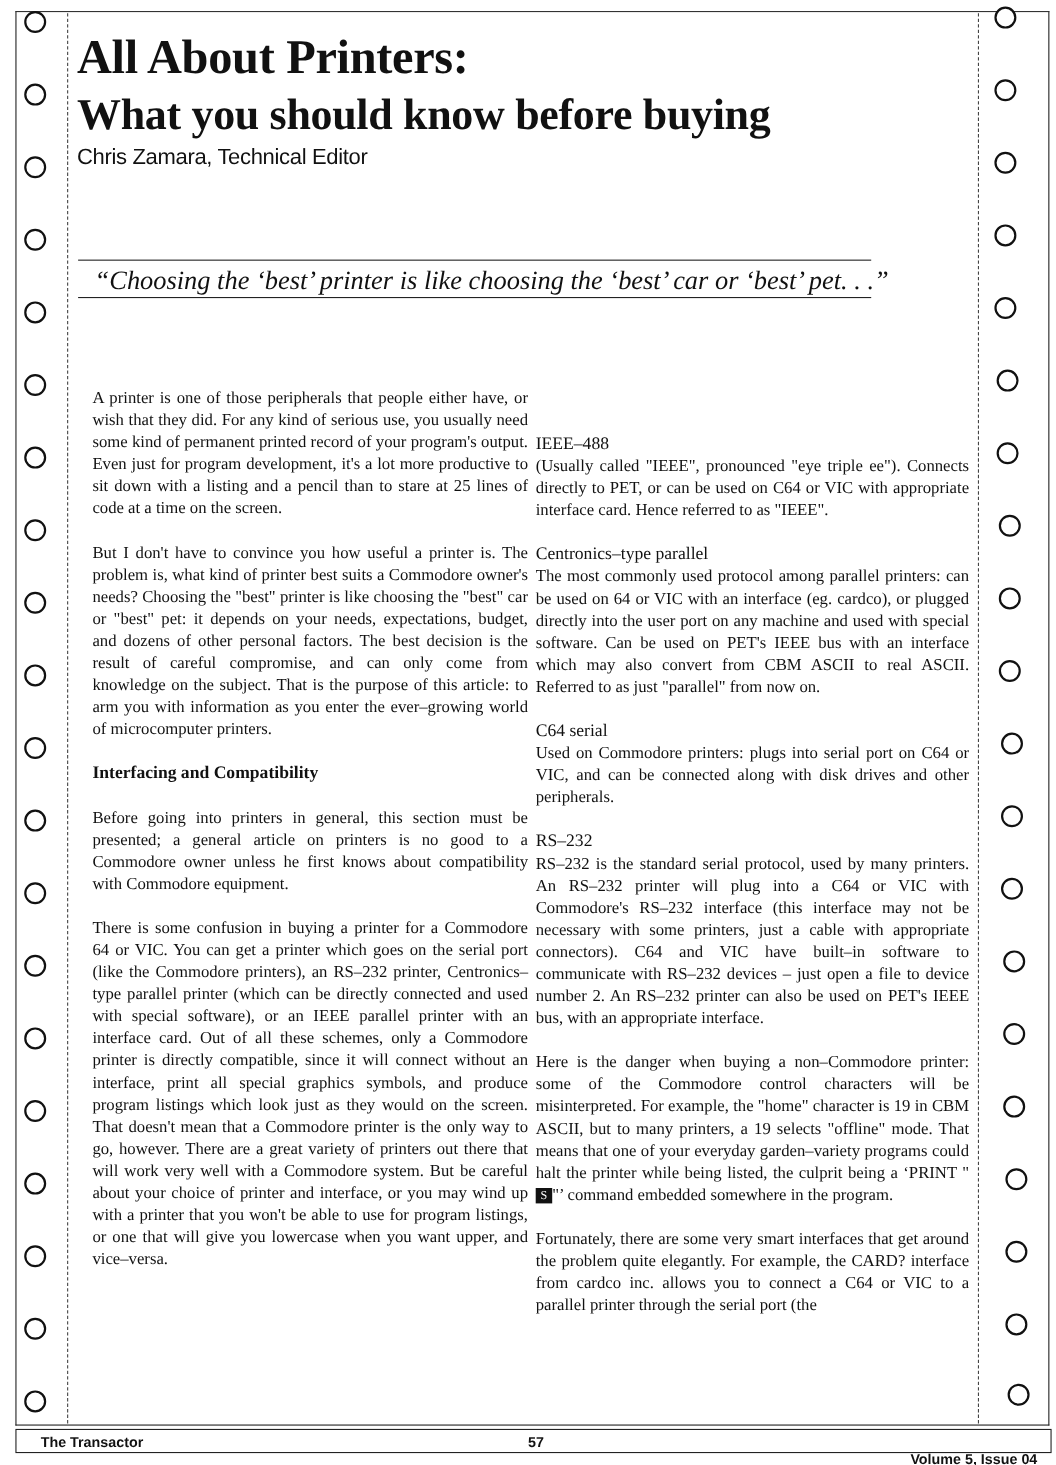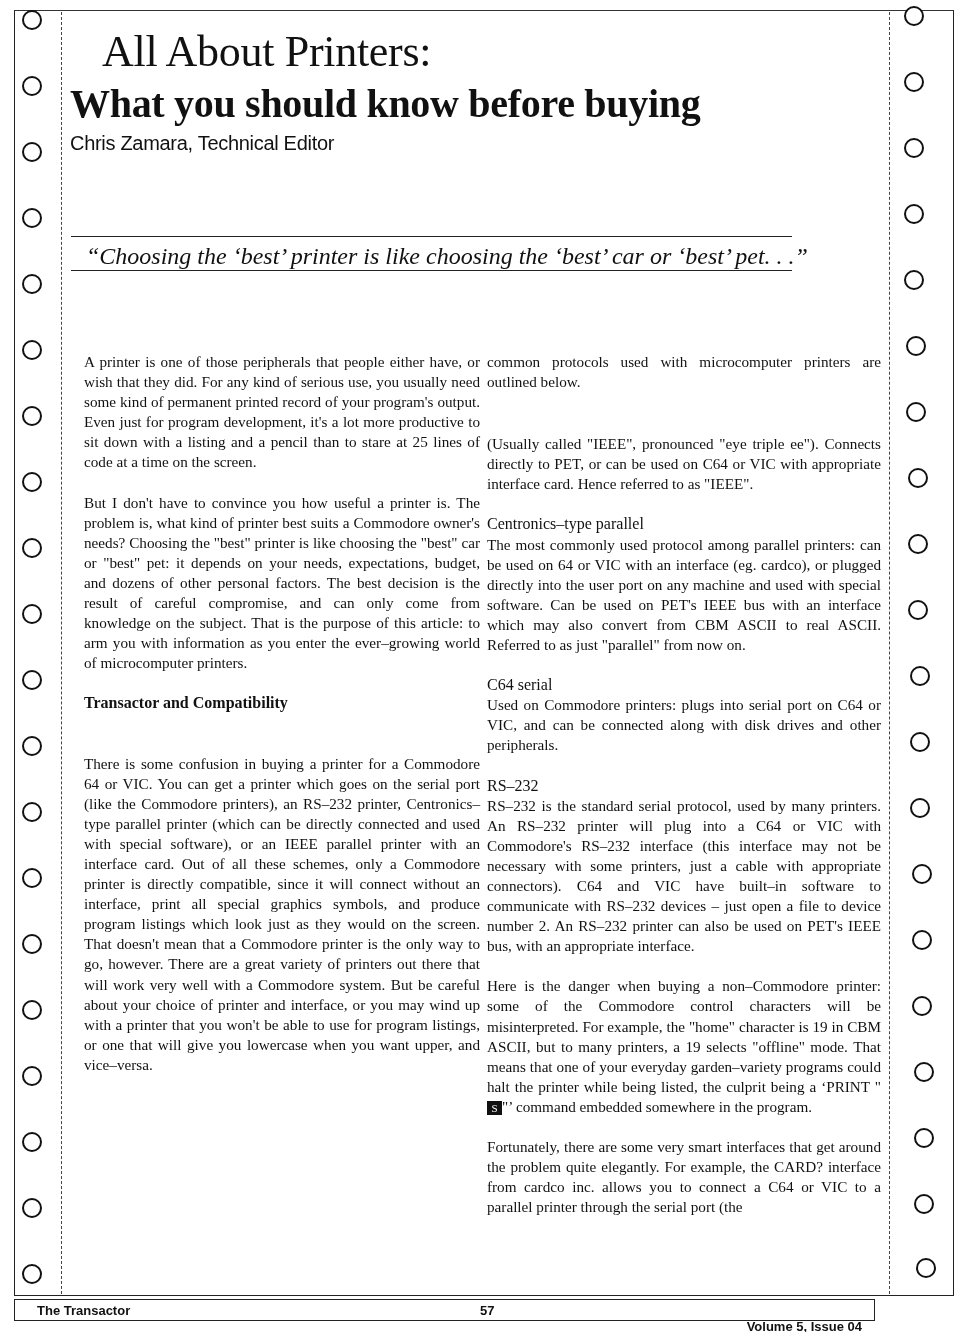--- a/index.html
+++ b/index.html
@@ -5,38 +5,38 @@
   html, body { margin: 0; padding: 0; background: #ffffff; }
   body { width: 960px; height: 1332px; position: relative; overflow: hidden; font-family: "Liberation Serif", serif; color: #111; }
 
   .sheet { position: absolute; left: 14px; top: 10px; width: 940px; height: 1286px; border: 1.5px solid #222; border-top: 1.5px solid #333; box-sizing: border-box; }
   .perf-left { position: absolute; left: 61px; top: 12px; height: 1282px; border-left: 1px dashed #444; }
   .perf-right { position: absolute; left: 889px; top: 12px; height: 1282px; border-left: 1px dashed #444; }
 
   .holes { position: absolute; top: 0; }
   .hole { position: absolute; width: 16px; height: 16px; border: 2.2px solid #111; border-radius: 50%; background: #fff; }
 
-  .title1 { position: absolute; left: 70px; top: 30px; font-size: 44px; font-weight: normal; letter-spacing: -0.3px; line-height: 1; white-space: nowrap; margin-left: 32px; }
+  .title1 { position: absolute; left: 70px; top: 30px; font-size: 44px; font-weight: bold; letter-spacing: -0.3px; line-height: 1; white-space: nowrap; }
   .title2 { position: absolute; left: 70px; top: 84px; font-size: 40px; font-weight: bold; letter-spacing: -0.3px; line-height: 1; white-space: nowrap; }
   .byline { position: absolute; left: 70px; top: 132px; font-family: "Liberation Sans", sans-serif; font-size: 20px; letter-spacing: -0.3px; white-space: nowrap; }
 
   .rule { position: absolute; left: 71px; width: 721px; border-top: 1.5px solid #222; }
   .quote { position: absolute; left: 86px; top: 243px; font-style: italic; font-size: 24px; white-space: nowrap; }
 
   .col { position: absolute; font-size: 15.2px; line-height: 20.1px; text-align: justify; }
   .col p { margin: 0; }
   .colL { left: 84px; top: 352px; width: 396px; }
   .colR { left: 487px; top: 352px; width: 394px; }
 
   .gap-s { height: 20px; }
   .sub { font-weight: bold; font-size: 16px; }
   .head { font-weight: normal; font-size: 16px; }
   .ctrl-s { display: inline-block; background: #111; color: #fff; font-size: 11px; line-height: 14px; width: 15px; text-align: center; vertical-align: middle; }
 
-  .footer { position: absolute; left: 14px; top: 1299px; width: 861px; height: 22px; border: 1.5px solid #222; box-sizing: border-box; font-family: "Liberation Sans", sans-serif; font-weight: bold; font-size: 13px; }
+  .footer { position: absolute; left: 14px; top: 1299px; width: 942px; height: 22px; border: 1.5px solid #222; box-sizing: border-box; font-family: "Liberation Sans", sans-serif; font-weight: bold; font-size: 13px; }
   .footer span { position: absolute; top: 3px; white-space: nowrap; }
   .f-left { left: 22px; }
   .f-mid { left: 465px; }
   .f-right { right: 12px; margin-top: 16px; }
 </style>
 </head>
 <body>
 
 <div class="sheet"></div>
 <div class="perf-left"></div>
@@ -94,31 +94,32 @@
 
 <div class="rule" style="top:236px"></div>
 <div class="quote">“Choosing the ‘best’ printer is like choosing the ‘best’ car or ‘best’ pet. . .”</div>
 <div class="rule" style="top:270px"></div>
 
 <div class="col colL">
   <p>A printer is one of those peripherals that people either have, or wish that they did. For any kind of serious use, you usually need some kind of permanent printed record of your program's output. Even just for program development, it's a lot more productive to sit down with a listing and a pencil than to stare at 25 lines of code at a time on the screen.</p>
   <div class="gap-s"></div>
   <p>But I don't have to convince you how useful a printer is. The problem is, what kind of printer best suits a Commodore owner's needs? Choosing the "best" printer is like choosing the "best" car or "best" pet: it depends on your needs, expectations, budget, and dozens of other personal factors. The best decision is the result of careful compromise, and can only come from knowledge on the subject. That is the purpose of this article: to arm you with information as you enter the ever–growing world of microcomputer printers.</p>
   <div class="gap-s"></div>
-  <p class="sub">Transactor and Compatibility</p>
+  <p class="sub">Interfacing and Compatibility</p>
   <div class="gap-s"></div>
+  <p>Before going into printers in general, this section must be presented; a general article on printers is no good to a Commodore owner unless he first knows about compatibility with Commodore equipment.</p>
   <div class="gap-s"></div>
   <p>There is some confusion in buying a printer for a Commodore 64 or VIC. You can get a printer which goes on the serial port (like the Commodore printers), an RS–232 printer, Centronics–type parallel printer (which can be directly connected and used with special software), or an IEEE parallel printer with an interface card. Out of all these schemes, only a Commodore printer is directly compatible, since it will connect without an interface, print all special graphics symbols, and produce program listings which look just as they would on the screen. That doesn't mean that a Commodore printer is the only way to go, however. There are a great variety of printers out there that will work very well with a Commodore system. But be careful about your choice of printer and interface, or you may wind up with a printer that you won't be able to use for program listings, or one that will give you lowercase when you want upper, and vice–versa.</p>
   <div class="gap-s"></div>
 </div>
 
 <div class="col colR">
-  <p>common protocols used with microcomputer printers are outlined below.</p>
   <div class="gap-s" style="height:42px"></div>
 
+  <p class="head">IEEE–488</p>
   <p>(Usually called "IEEE", pronounced "eye triple ee"). Connects directly to PET, or can be used on C64 or VIC with appropriate interface card. Hence referred to as "IEEE".</p>
   <div class="gap-s"></div>
 
   <p class="head">Centronics–type parallel</p>
   <p>The most commonly used protocol among parallel printers: can be used on 64 or VIC with an interface (eg. cardco), or plugged directly into the user port on any machine and used with special software. Can be used on PET's IEEE bus with an interface which may also convert from CBM ASCII to real ASCII. Referred to as just "parallel" from now on.</p>
   <div class="gap-s"></div>
 
   <p class="head">C64 serial</p>
   <p>Used on Commodore printers: plugs into serial port on C64 or VIC, and can be connected along with disk drives and other peripherals.</p>
   <div class="gap-s"></div>

